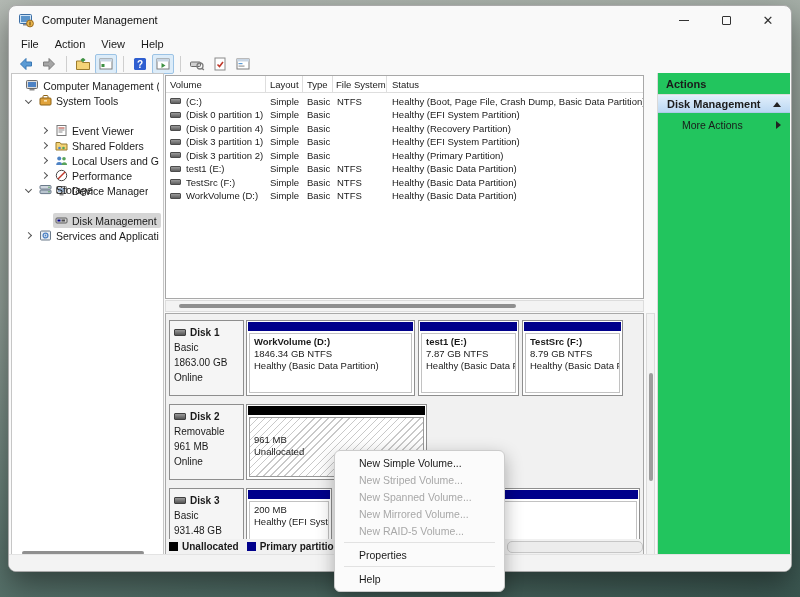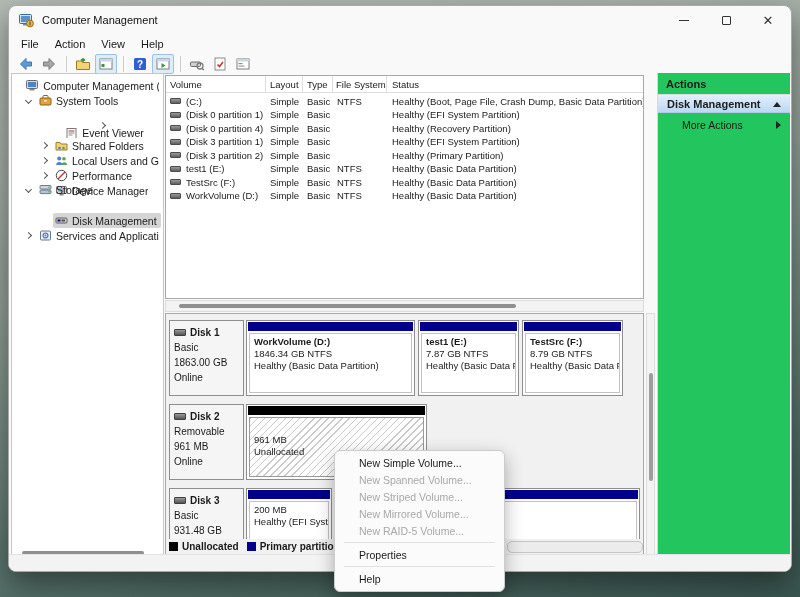--- a/index.html
+++ b/index.html
@@ -236,21 +236,21 @@
             <span class="ico" style="display: inline-flex; flex: 0 0 auto;">
               <svg width="13" height="13" viewBox="0 0 13 13">
                 <rect x="1" y="4" width="11" height="7" rx="1" fill="#e0a33c" stroke="#8e6315"></rect>
                 <path d="M4 4 V2.5 a1 1 0 0 1 1-1 h3 a1 1 0 0 1 1 1 V4" fill="none" stroke="#8e6315"></path>
                 <rect x="5" y="6" width="3" height="1.6" fill="#fbe2ae"></rect>
               </svg>
             </span>
             <span class="tree-lab">System Tools</span>
           </span>
         </div>
-        <div class="tree-row" style="top: 49px; padding-left: 30px; flex-direction: column;">
+        <div class="tree-row" style="top: 49px; padding-left: 30px;">
           <span class="chev right"></span>
           <span class="tree-hl" style="margin-left: 6px;">
             <span class="ico" style="display: inline-flex; flex: 0 0 auto;">
               <svg width="13" height="13" viewBox="0 0 13 13">
                 <rect x="2" y="1.5" width="9" height="10" fill="#fff" stroke="#7a7a7a"></rect>
                 <rect x="3.5" y="3.5" width="6" height="1" fill="#b03a2e"></rect>
                 <rect x="3.5" y="5.5" width="6" height="1" fill="#8a8a8a"></rect>
                 <rect x="3.5" y="7.5" width="4" height="1" fill="#8a8a8a"></rect>
               </svg>
             </span>
@@ -610,22 +610,22 @@
         <span>More Actions</span>
         <span class="tri-right"></span>
       </div>
     </div>
 
     <div class="statusbar"></div>
   </div>
 
   <div class="ctx" id="ctxMenu">
       <div class="ctx-item">New Simple Volume...</div>
+      <div class="ctx-item disabled">New Striped Volume...</div>
       <div class="ctx-item disabled">New Spanned Volume...</div>
-      <div class="ctx-item disabled">New Striped Volume...</div>
       <div class="ctx-item disabled">New Mirrored Volume...</div>
       <div class="ctx-item disabled">New RAID-5 Volume...</div>
       <div class="ctx-sep"></div>
       <div class="ctx-item">Properties</div>
       <div class="ctx-sep"></div>
       <div class="ctx-item">Help</div>
     </div>
 </div>
 
 </body></html>

